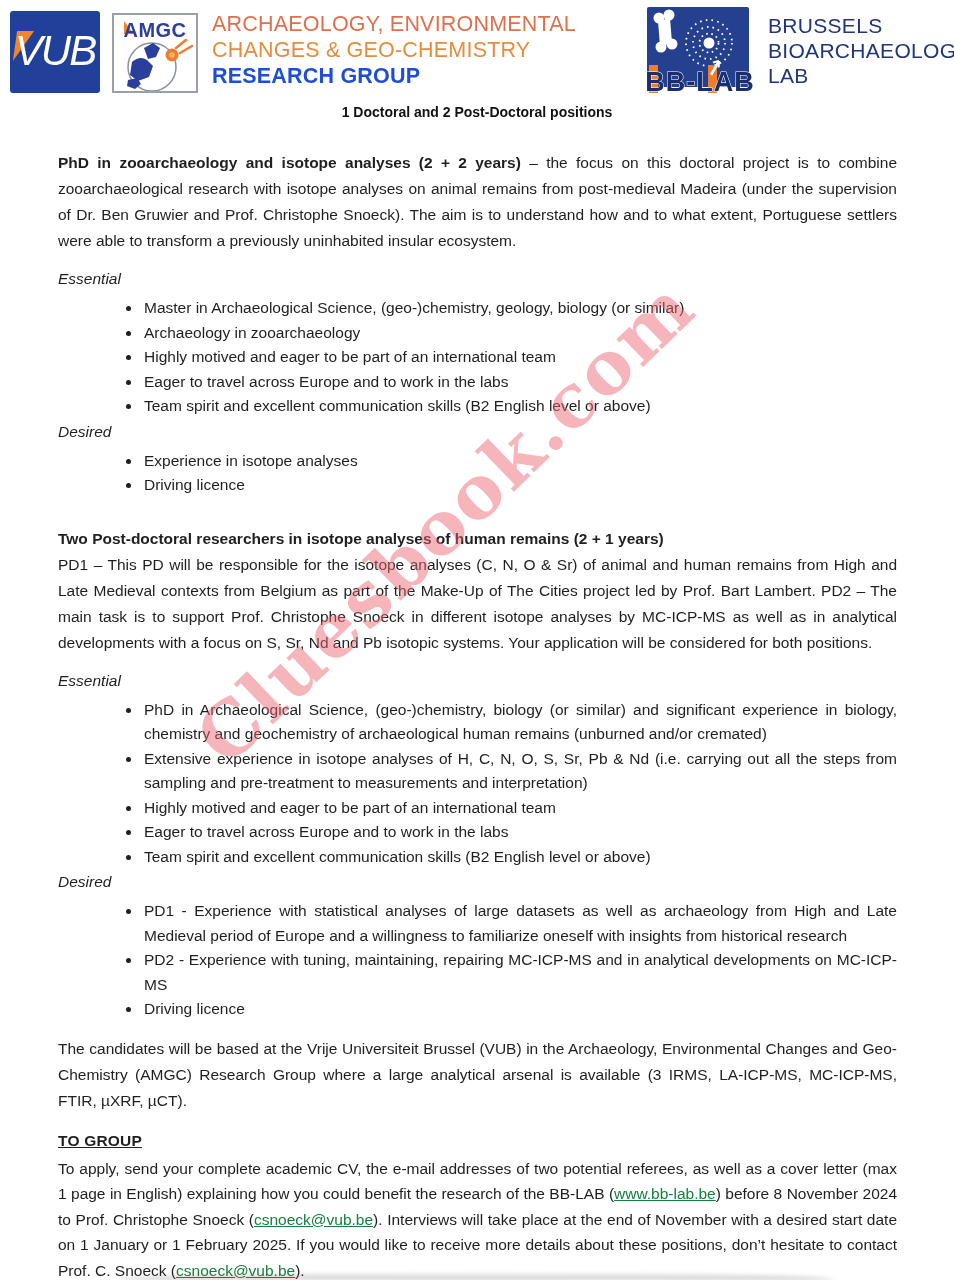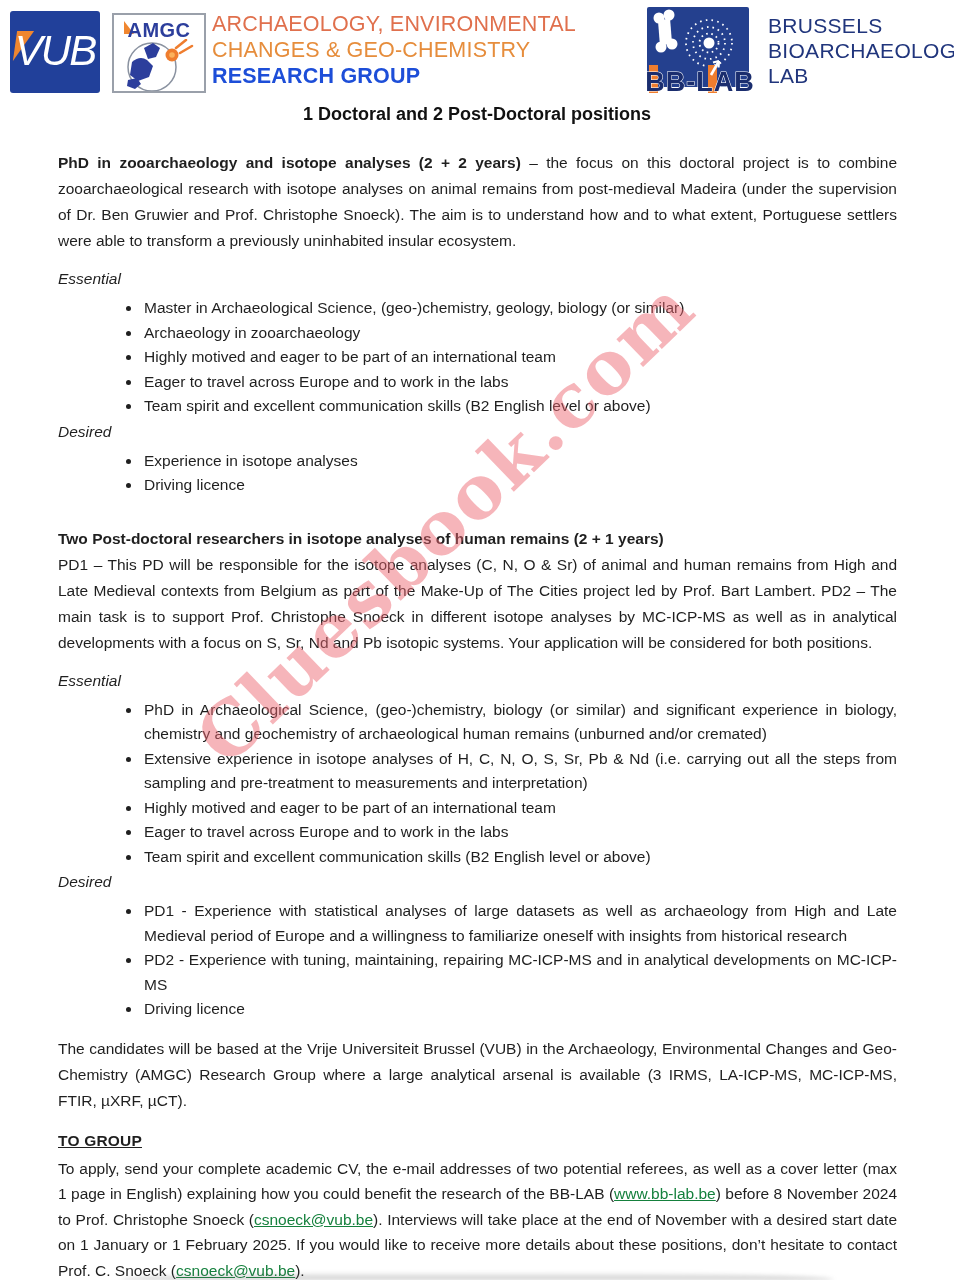--- a/index.html
+++ b/index.html
@@ -18,41 +18,41 @@
   .header { position:absolute; top:0; left:0; width:100%; height:100px; }
 
   .vub-logo { position:absolute; left:10px; top:11px; width:90px; height:82px;
     background:#21409a; border-radius:3px; }
   .vub-logo .vub-text { position:absolute; left:0; right:0; top:16px; text-align:center;
     color:#ffffff; font-weight:normal; font-style:italic; font-size:42px; letter-spacing:-2px; }
   .vub-wedge { position:absolute; left:5px; top:20px; width:0; height:0;
     border-top:30px solid #f0862f; border-right:17px solid transparent;
     transform:skewX(-8deg); }
 
-  .amgc-box { position:absolute; left:112px; top:13px; width:94px; height:80px;
+  .amgc-box { position:absolute; left:112px; top:13px; width:86px; height:80px;
     background:#fff; border:2px solid #9aa0aa; box-sizing:border-box; }
   .amgc-acronym { position:relative; text-align:center; margin-top:4px;
     color:#2c3e9c; font-weight:bold; font-size:20px; letter-spacing:0.5px; z-index:1; }
   .amgc-tri { position:absolute; left:10px; top:6px; width:0; height:0; z-index:0;
     border-bottom:13px solid #f0862f; border-right:10px solid transparent; }
   .amgc-map { position:absolute; left:0; bottom:0; }
 
   .amgc-lines { position:absolute; left:212px; top:11px; line-height:26px;
     font-size:21.5px; letter-spacing:0.2px; white-space:nowrap; }
   .amgc-l1 { color:#e0704d; }
   .amgc-l2 { color:#e68d3c; }
   .amgc-l3 { color:#1d4ed8;font-weight:bold; }
 
   .bblab-box { position:absolute; left:645px; top:5px; }
   .bblab-lines { position:absolute; left:768px; top:13px; color:#20357c;
     font-size:21px; line-height:25px; letter-spacing:0.3px; white-space:nowrap; }
 
   
   .title { position:absolute; top:104px; left:0; width:100%; text-align:center;
-    font-size:18px; font-weight:bold; color:#111; }
+    font-size:14px; font-weight:bold; color:#111; }
 
   
   .content { position:absolute; top:140px; left:58px; width:839px;
     font-size:15.5px; line-height:26px; text-align:justify; }
   .content p { margin:0; }
   .para1 { margin-top:10px !important; }
   b.inline { font-weight:bold; }
   .sec-label { font-style:italic; margin-top:12px; text-align:left; line-height:26px; }
   ul.blist { margin:4px 0 0 0; padding-left:84px; }
   ul.blist li { line-height:24.5px; text-align:justify; padding-left:2px; }

